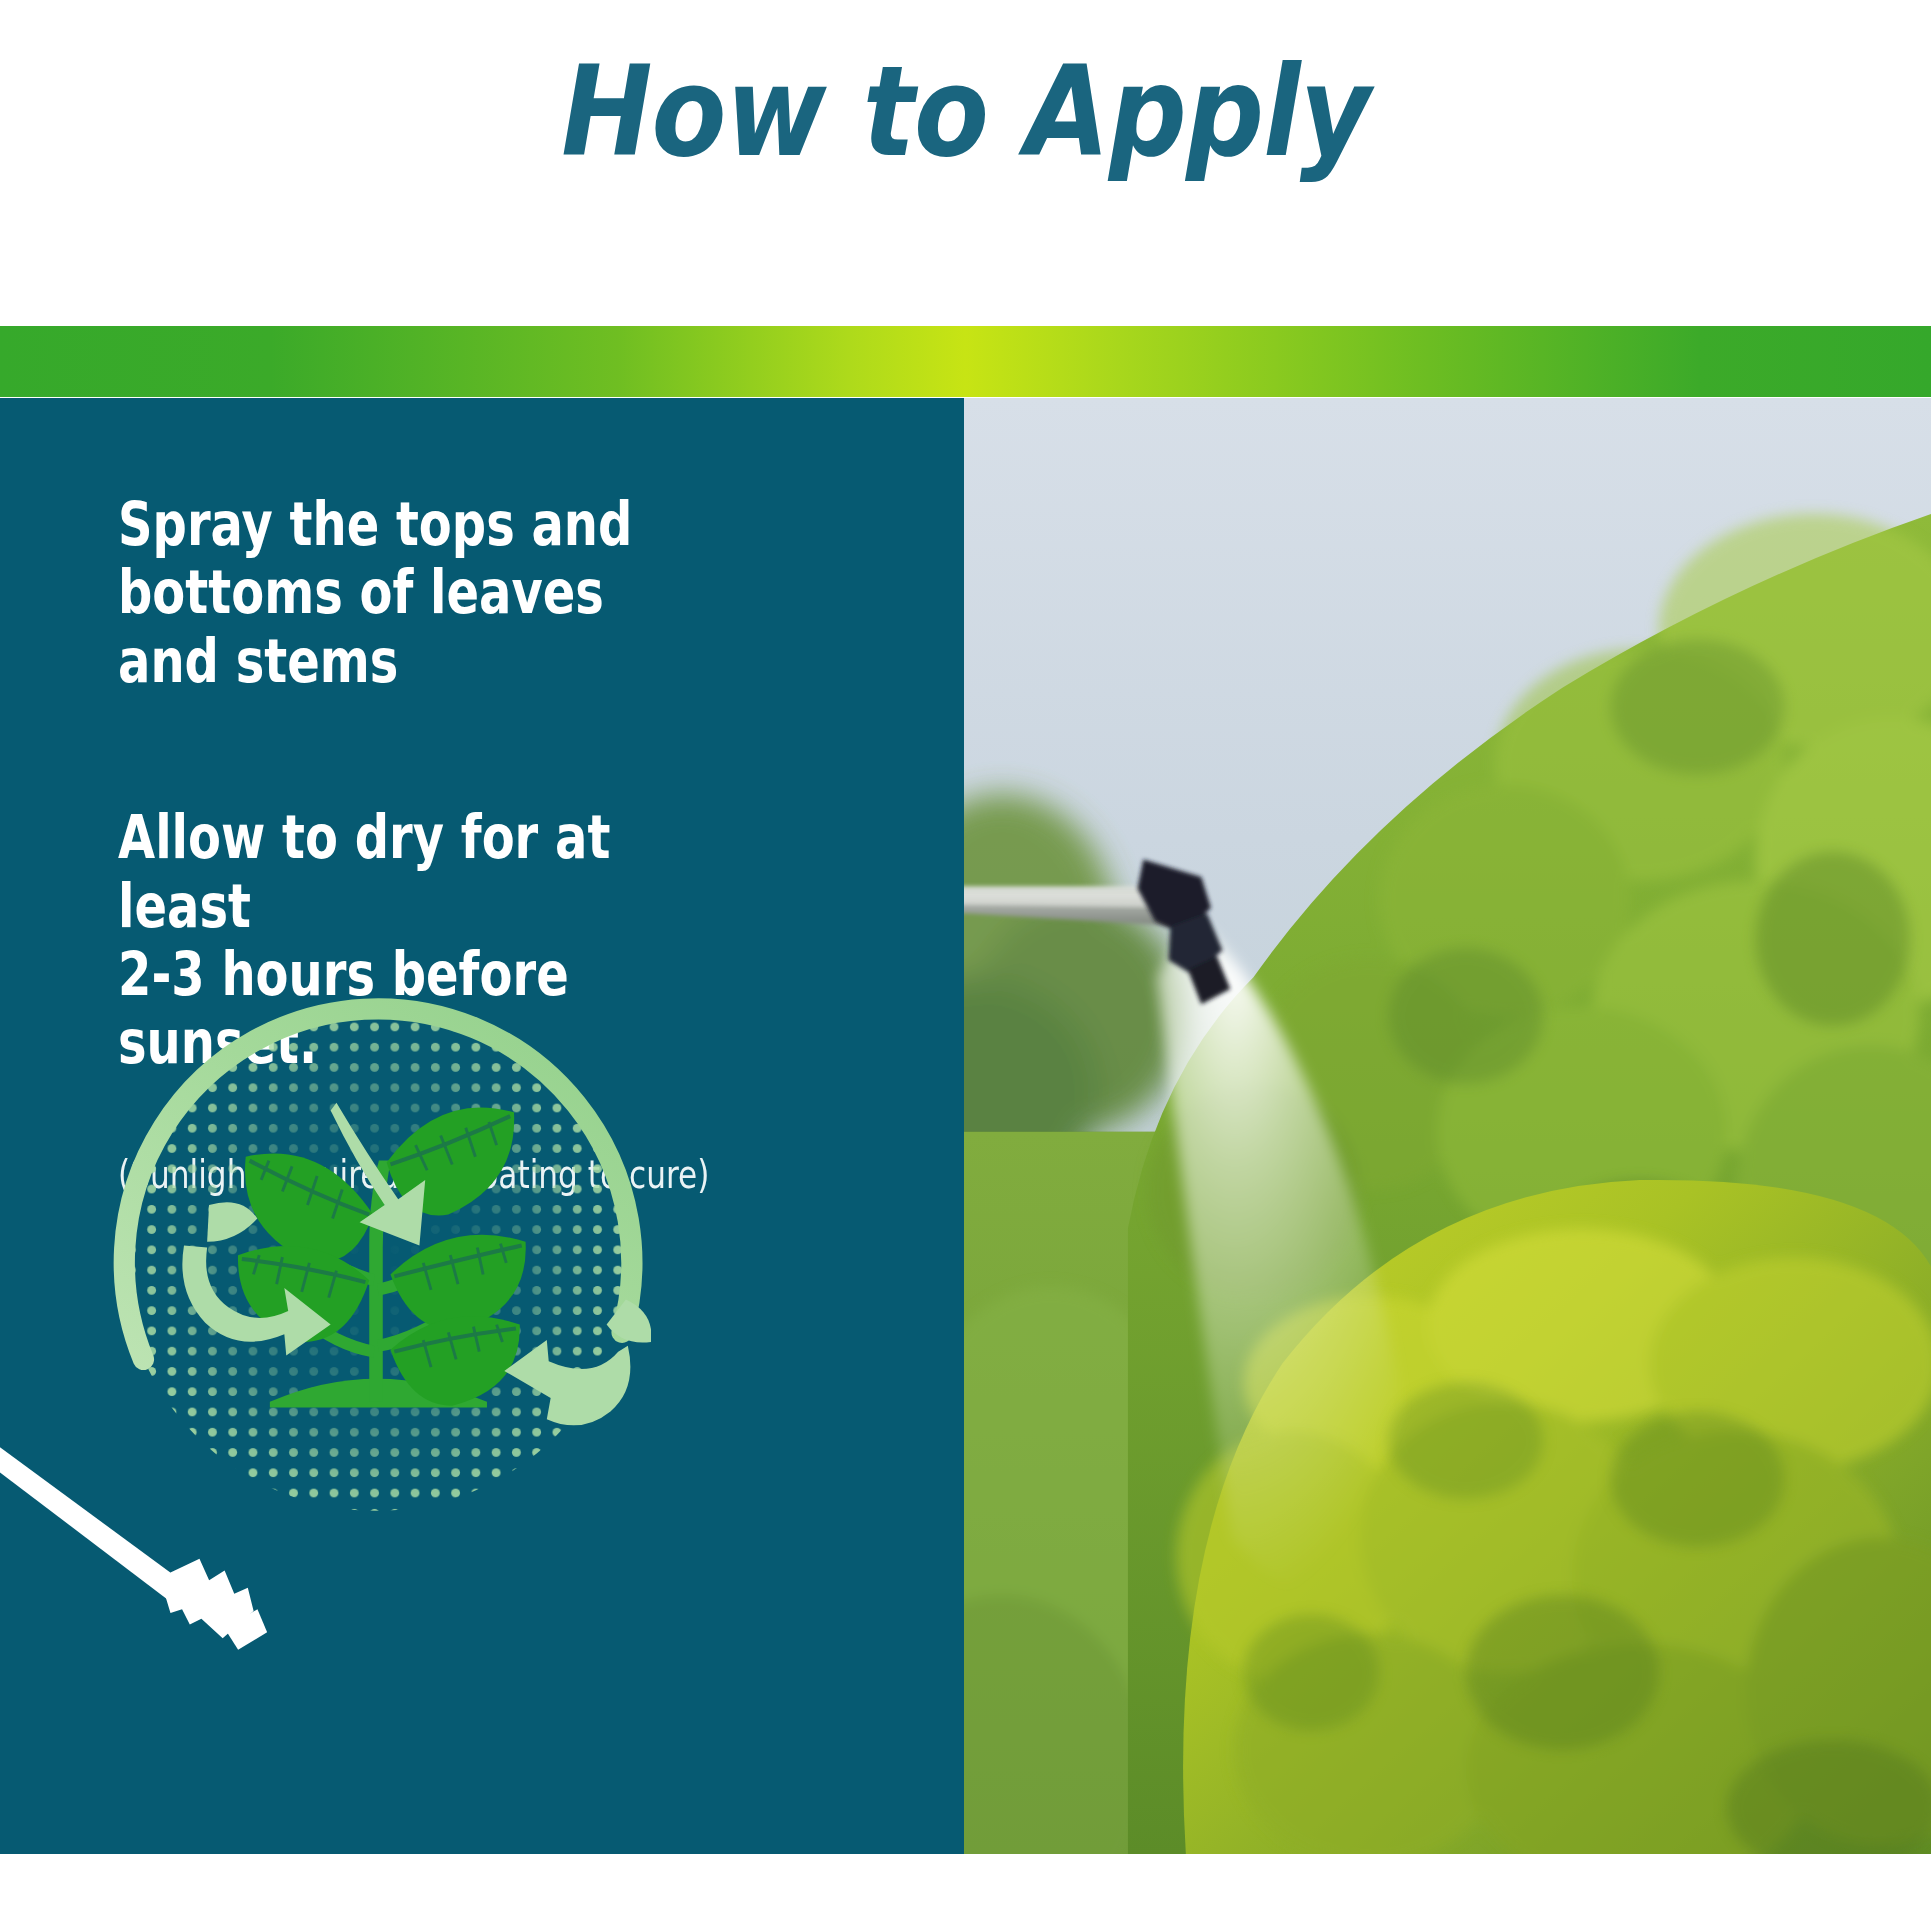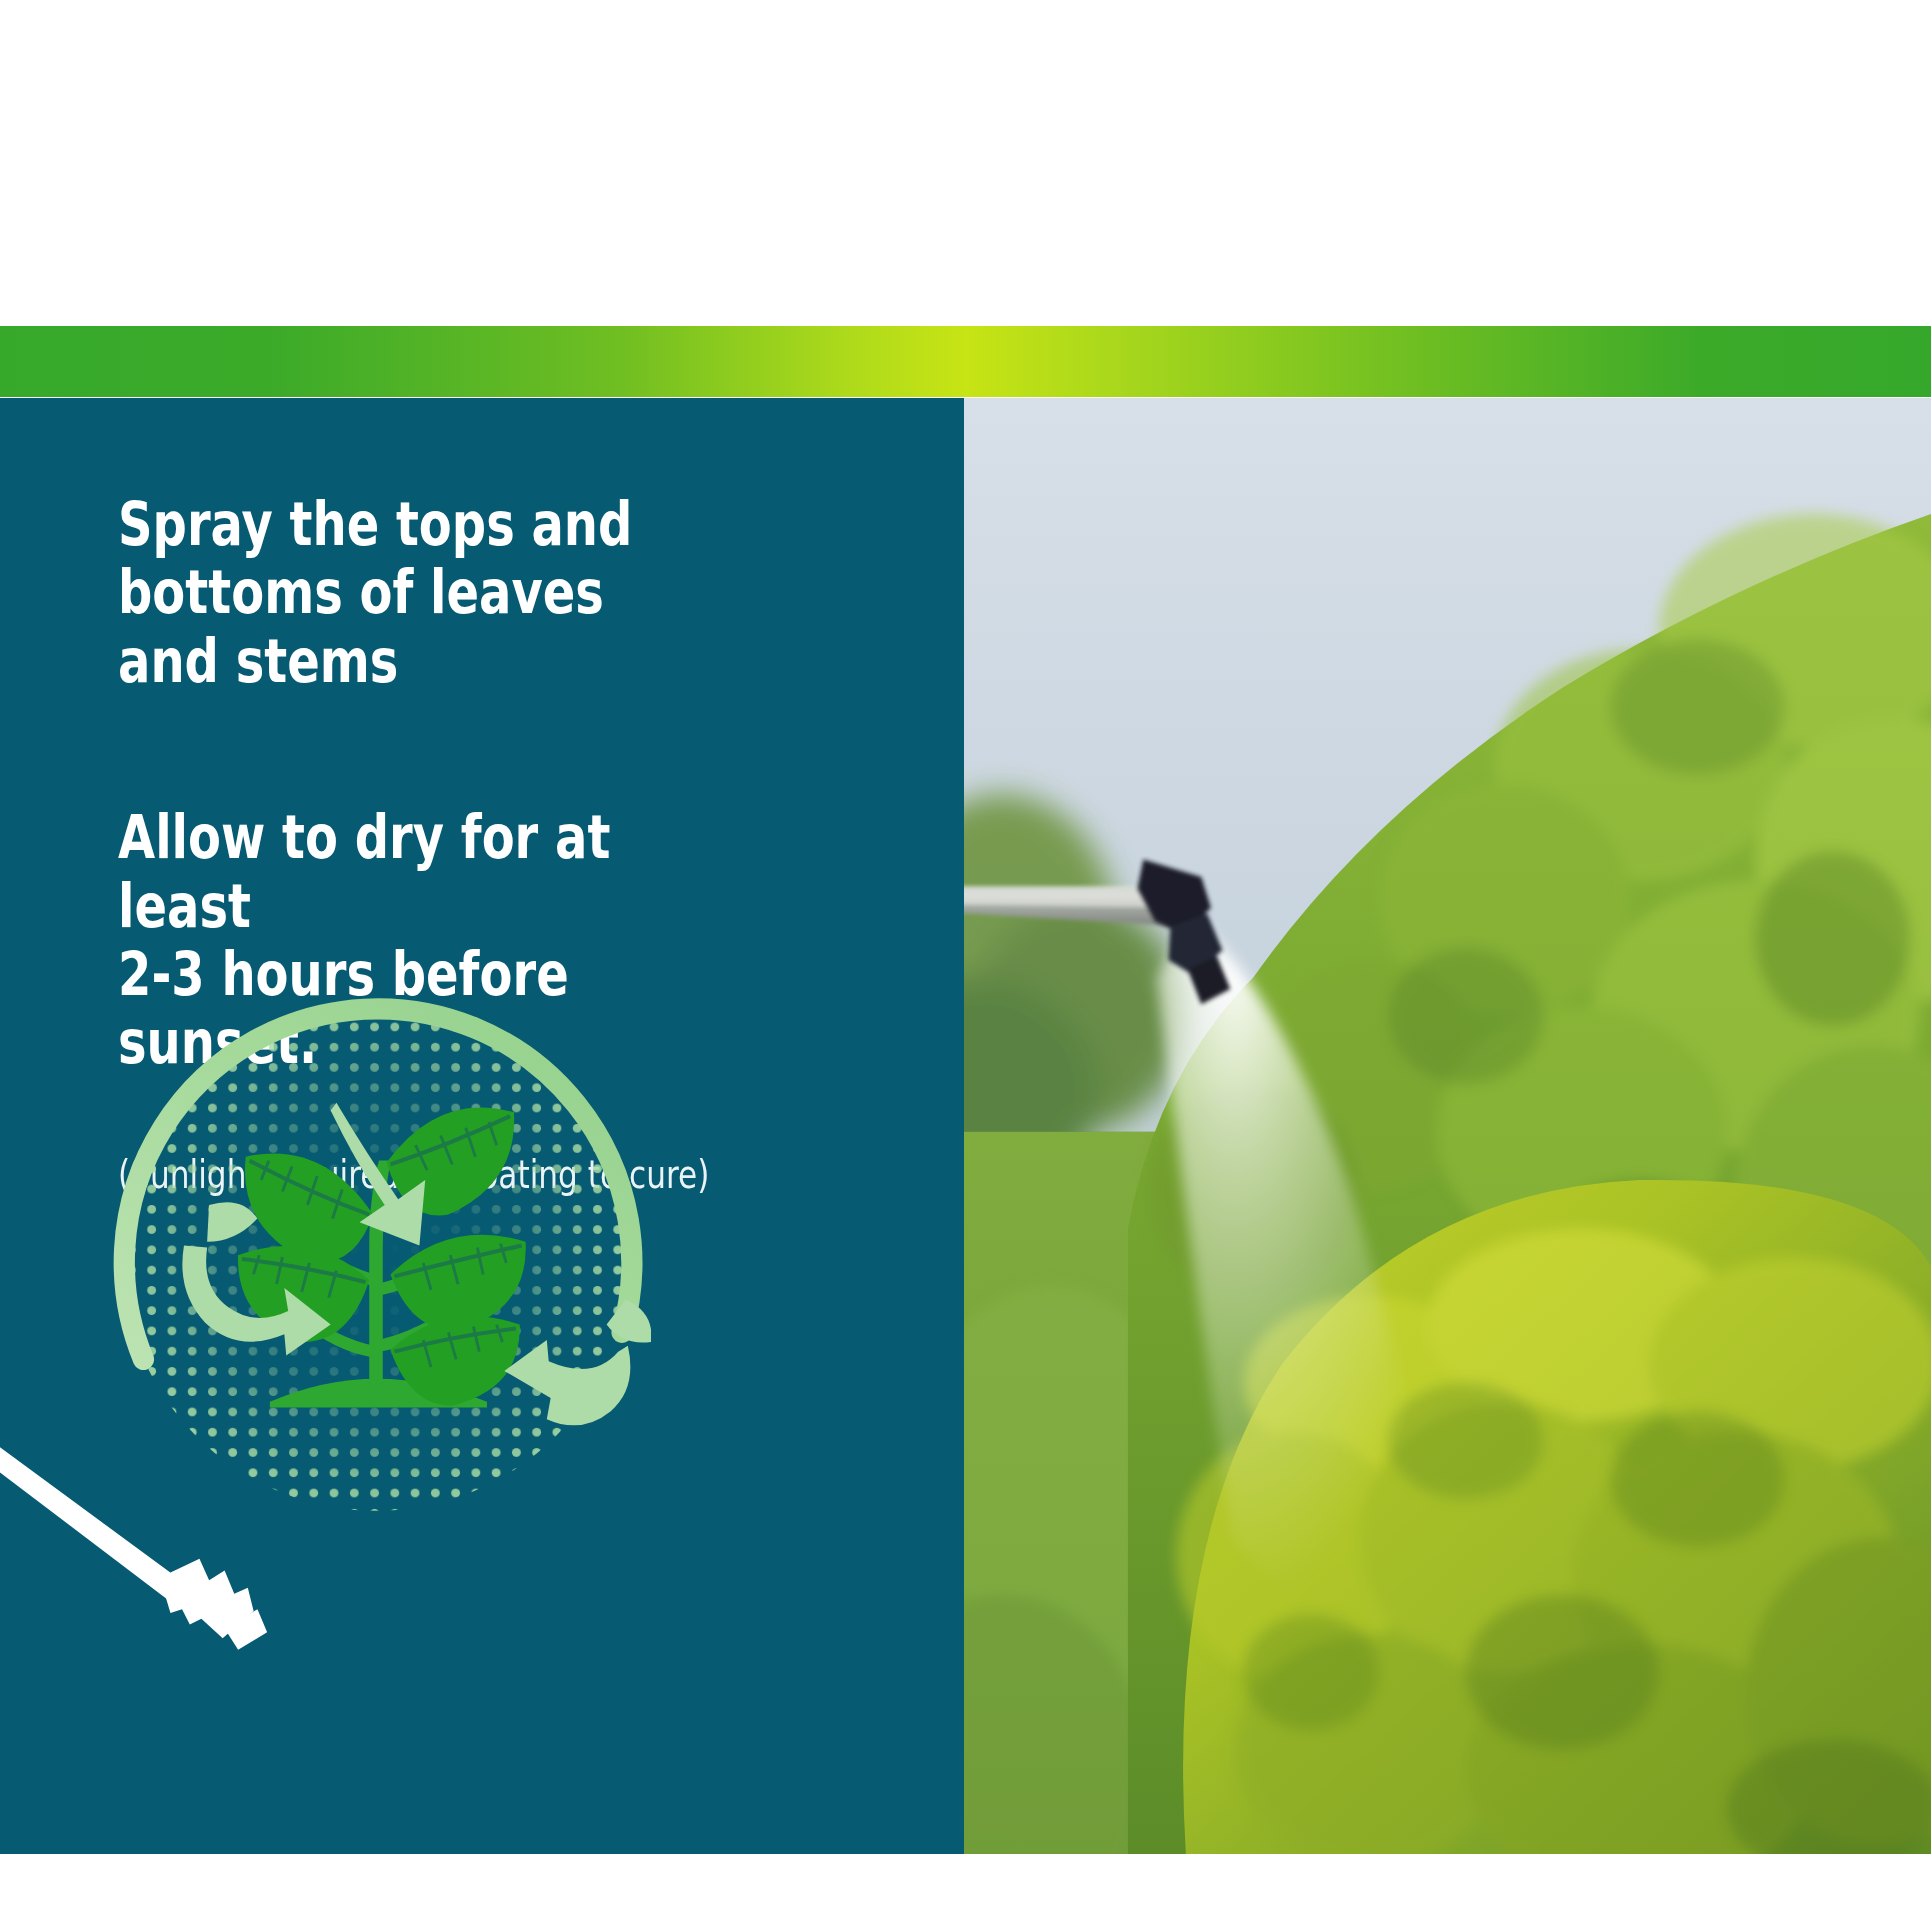--- a/index.html
+++ b/index.html
@@ -115,20 +115,23 @@
   
   .footer{
     position:absolute;left:0;top:1854px;width:1931px;height:77px;background:#ffffff;
   }
 </style>
 </head>
 <body>
 
 <div id="page">
 
+  <div class="header">
+    <div class="page-title">How to Apply</div>
+  </div>
 
   <div class="accent-bar"></div>
 
   <div class="content">
 
     <div class="info-panel">
 
       <div class="copy">
         <div class="headline first">Spray the tops and
 bottoms of leaves

